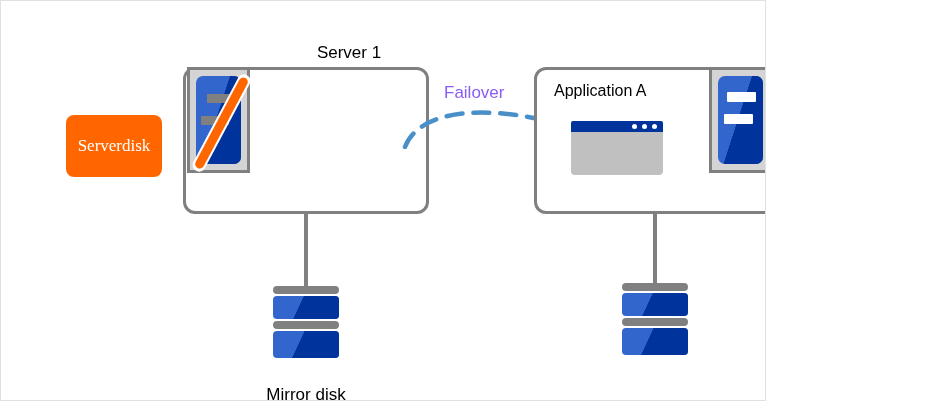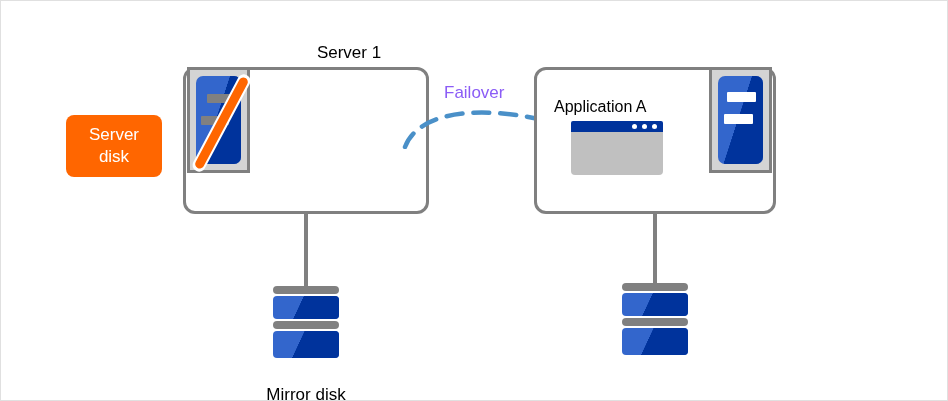--- a/index.html
+++ b/index.html
@@ -5,21 +5,21 @@
   html, body {
     margin: 0;
     padding: 0;
     background: #ffffff;
   }
   body {
     font-family: "Liberation Sans", sans-serif;
   }
   #canvas {
     position: relative;
-    width: 948px;
+    width: 766px;
     height: 401px;
     background: #ffffff;
     border: 1px solid #e0e0e0;
     box-sizing: border-box;
     overflow: hidden;
   }
   .abs { position: absolute; }
 
   
   .node-title {
@@ -76,24 +76,25 @@
 
   
   .down-badge {
     background: #ff6600;
     border-radius: 8px;
     color: #ffffff;
     font-size: 17px;
     line-height: 22px;
     text-align: center;
     display: flex;
-    flex-direction: column;
+    flex-direction: row;
     align-items: center;
     justify-content: center;
     box-sizing: border-box;
+    font-family: Liberation Serif, serif;
   }
 
   
   .appwin { position: absolute; }
   .appwin-title {
     position: absolute;
     left: 0; top: 0;
     width: 100%;
     height: 11px;
     background: #00339c;
@@ -189,21 +190,21 @@
 
 
   <div class="abs server-box" style="left:533px; top:66px; width:242px; height:147px;"></div>
 
   <div class="abs srv-icon-frame" style="left:708px; top:66px; width:63px; height:106px;">
     <div class="srv-icon-body" style="left:6px; top:6px; width:45px; height:88px;"></div>
     <div class="srv-bar white" style="left:15px; top:22px; width:29px; height:10px;"></div>
     <div class="srv-bar white" style="left:12px; top:44px; width:29px; height:10px;"></div>
   </div>
 
-  <div class="app-label" style="left:553px; top:96px;">Application  A</div>
+  <div class="app-label" style="left:553px; top:80px;">Application  A</div>
 
   <div class="appwin" style="left:570px; top:120px; width:92px; height:54px;">
     <div class="appwin-title"></div>
     <div class="appwin-dot" style="right:26px;"></div>
     <div class="appwin-dot" style="right:16px;"></div>
     <div class="appwin-dot" style="right:6px;"></div>
     <div class="appwin-body"></div>
   </div>
 
   <div class="abs connector" style="left:303px; top:213px; width:4px; height:76px;"></div>

